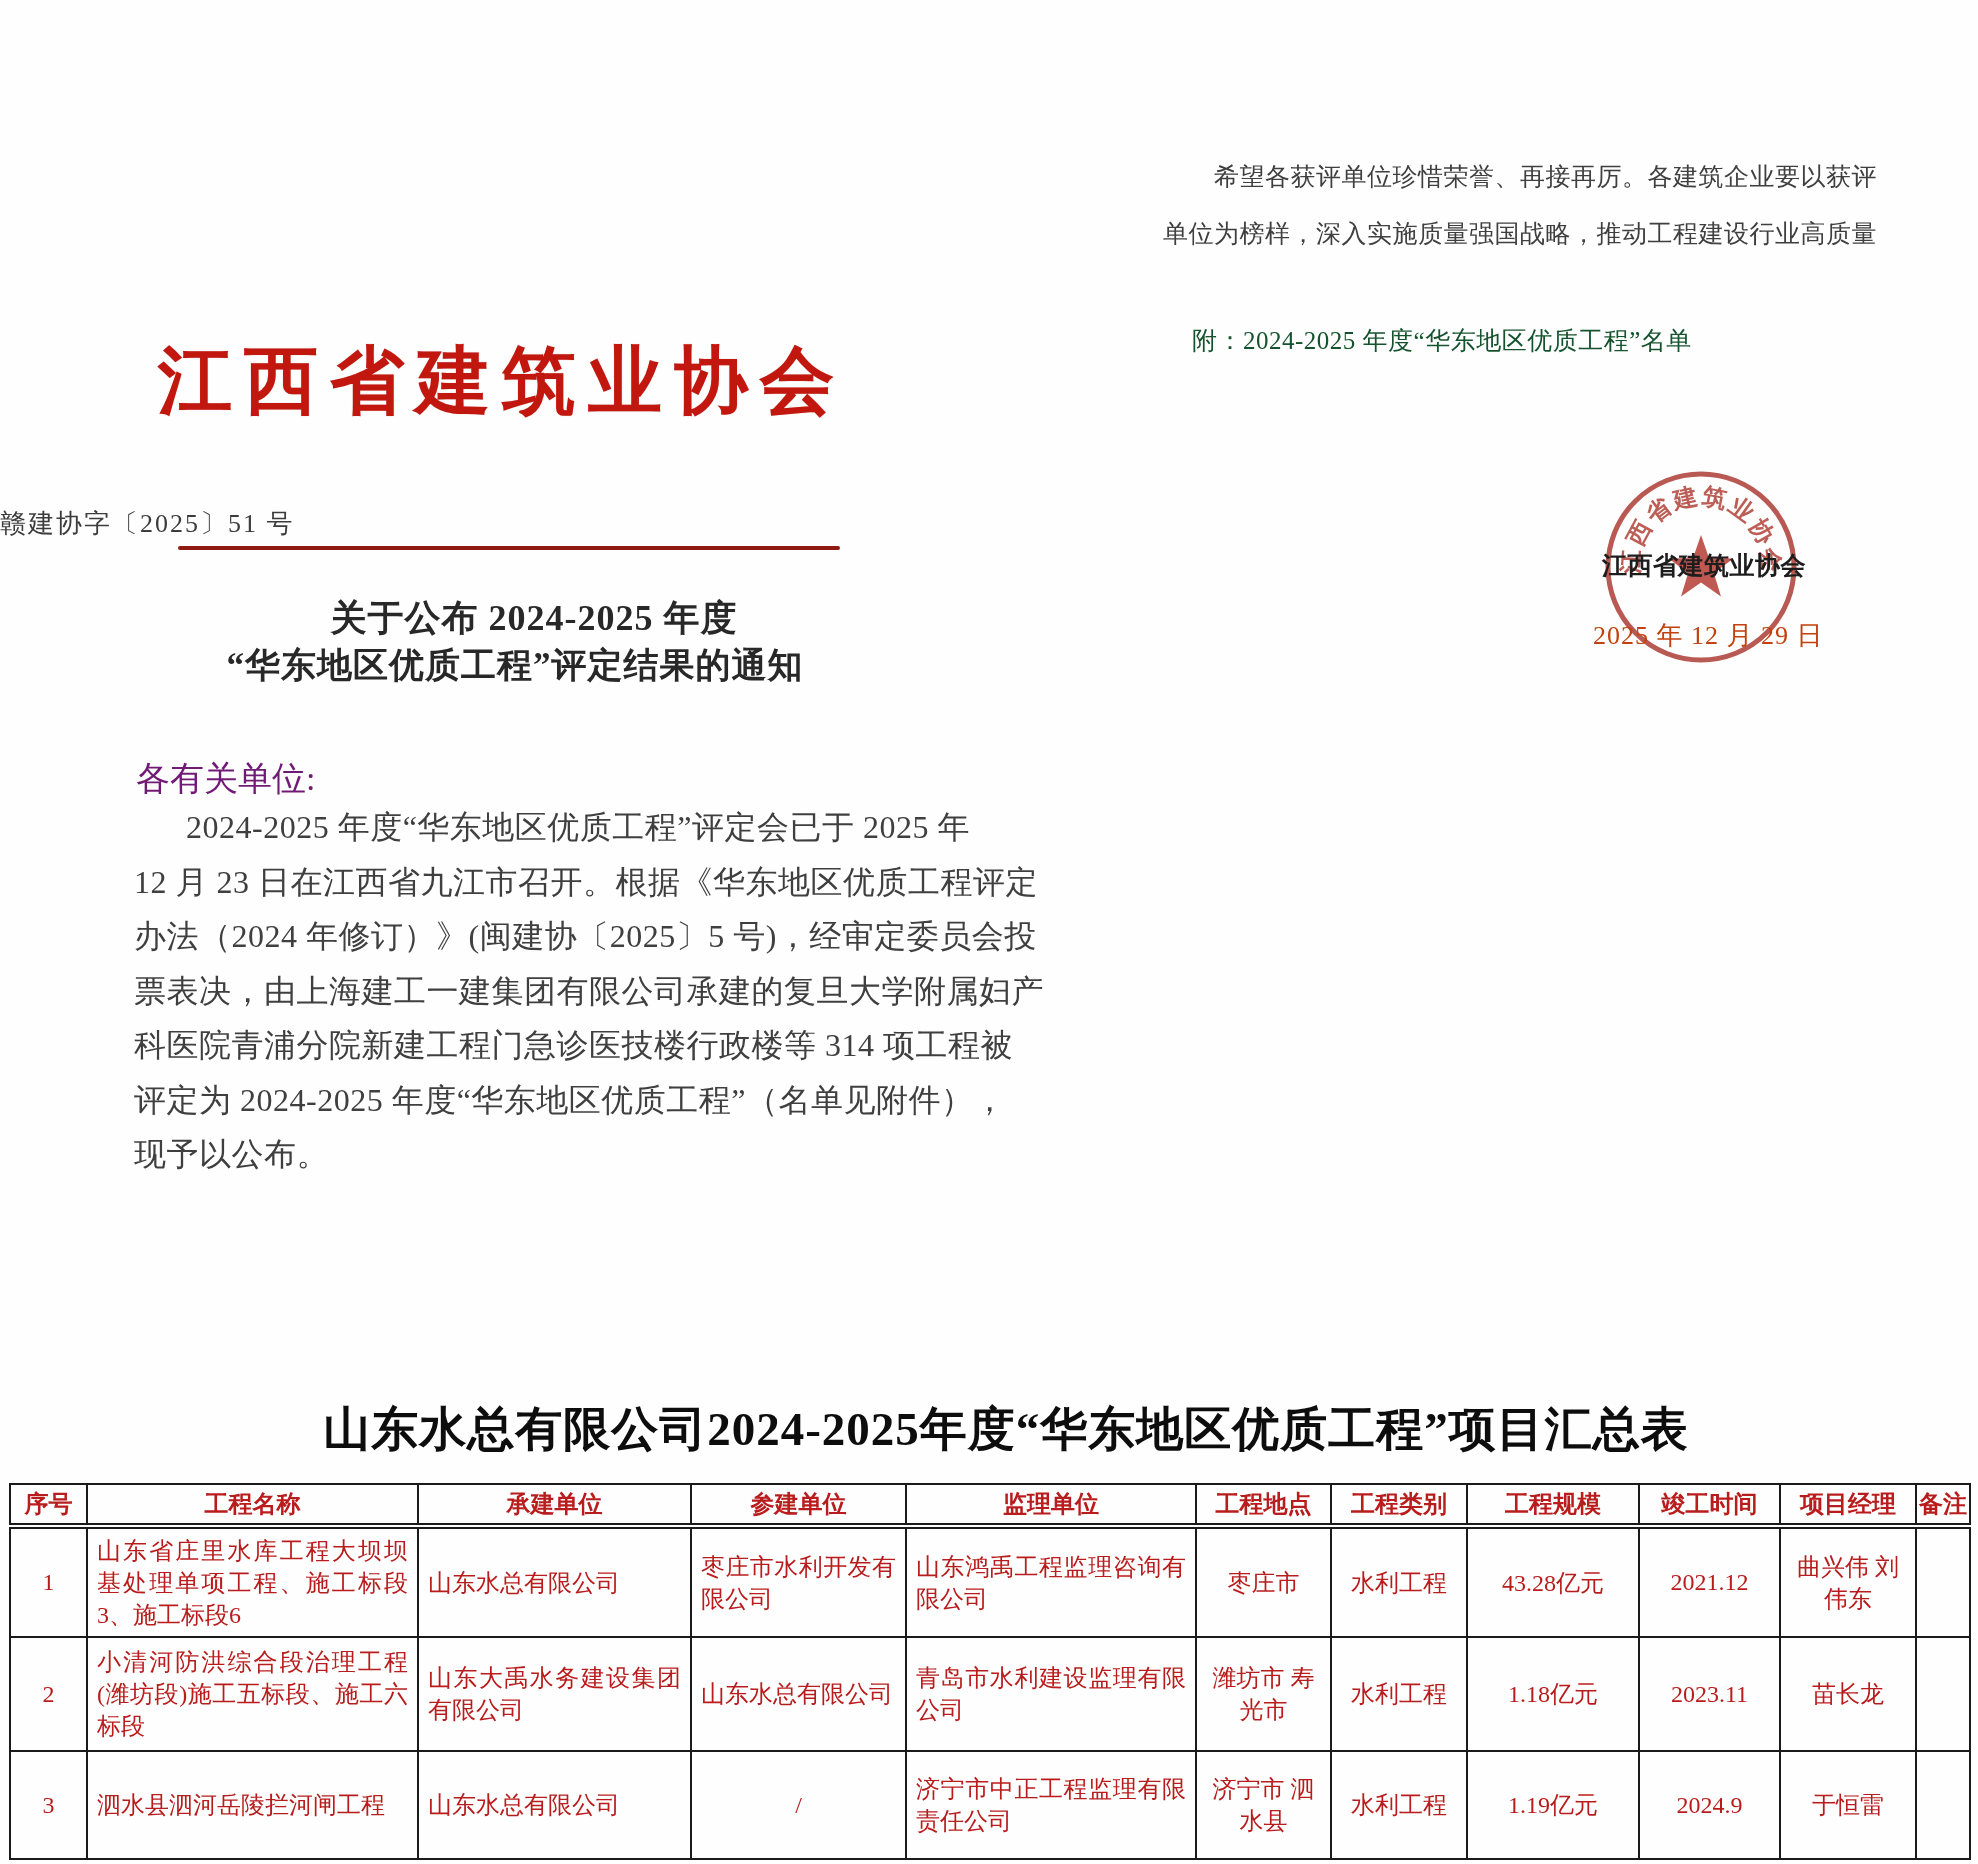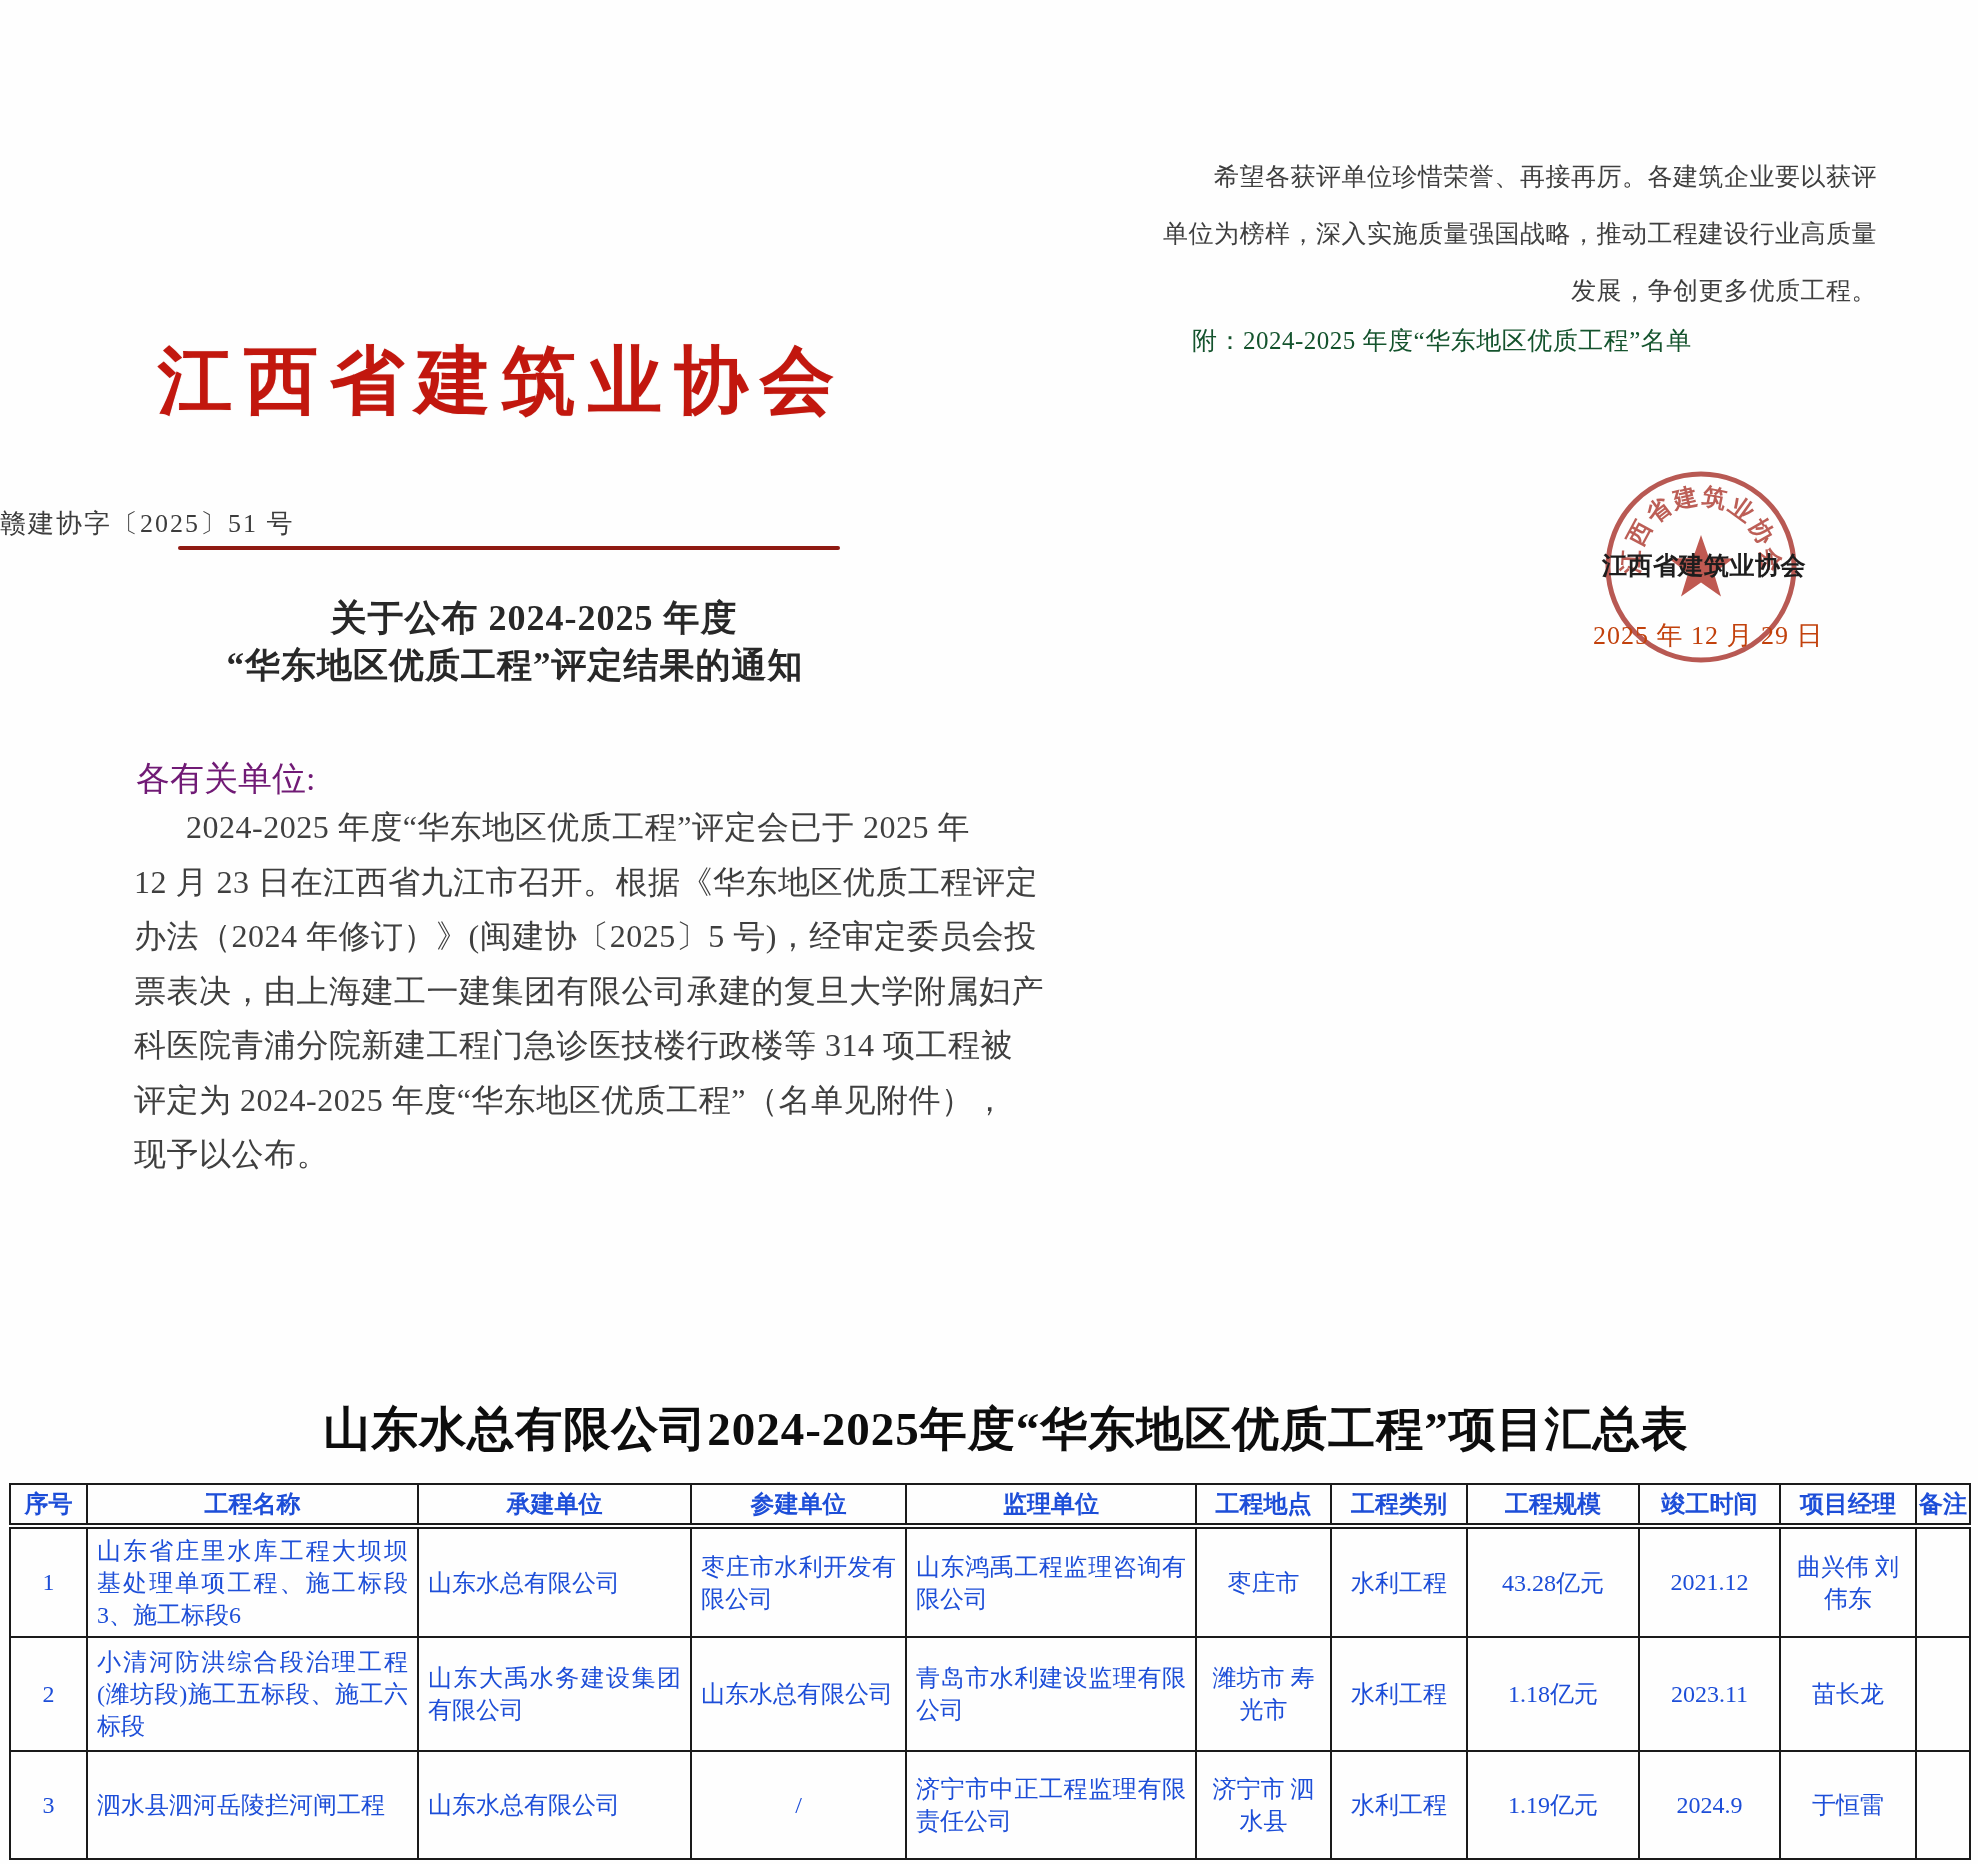--- a/index.html
+++ b/index.html
@@ -68,21 +68,21 @@
     font-size:26px;color:#c2410c;letter-spacing:1px;white-space:nowrap;
   }
   
   .table-title{
     position:absolute;top:1398px;left:0;width:1978px;text-align:center;
     font-size:47px;font-weight:bold;color:#0d0d0d;letter-spacing:1px;padding-left:17px;
   }
   table.summary{
     position:absolute;top:1483px;left:9px;width:1960px;
     border-collapse:collapse;table-layout:fixed;
-    font-size:24px;color:#1d4ed8;
+    font-size:24px;color:#b91c1c;
   }
   table.summary th,table.summary td{
     border:2px solid #1a1a1a;
     padding:3px 9px;
     vertical-align:middle;
     overflow:hidden;
   }
   table.summary thead th{
     font-weight:bold;text-align:center;
     border-bottom:6px double #1a1a1a;
@@ -115,21 +115,20 @@
       <div class="line">科医院青浦分院新建工程门急诊医技楼行政楼等 314 项工程被</div>
       <div class="line">评定为 2024-2025 年度“华东地区优质工程”（名单见附件），</div>
       <div class="line">现予以公布。</div>
     </div>
   </section>
 
   <section>
     <div class="body-right">
       <div class="line indent">希望各获评单位珍惜荣誉、再接再厉。各建筑企业要以获评</div>
       <div class="line">单位为榜样，深入实施质量强国战略，推动工程建设行业高质量</div>
-      <div class="line">发展，争创更多优质工程。</div>
     </div>
     <div class="attachment">附：2024-2025 年度“华东地区优质工程”名单</div>
 
     <div class="stamp">
       <svg width="200" height="200" viewBox="0 0 200 200">
         <circle cx="100" cy="100" r="93" fill="none" stroke="rgba(166,48,40,0.8)" stroke-width="5"></circle>
         <defs>
           <path id="arcTop" d="M 40,115 A 62,62 0 1 1 160,115" fill="none"></path>
         </defs>
         <text font-size="24" fill="rgba(176,66,56,0.85)" font-weight="bold">

